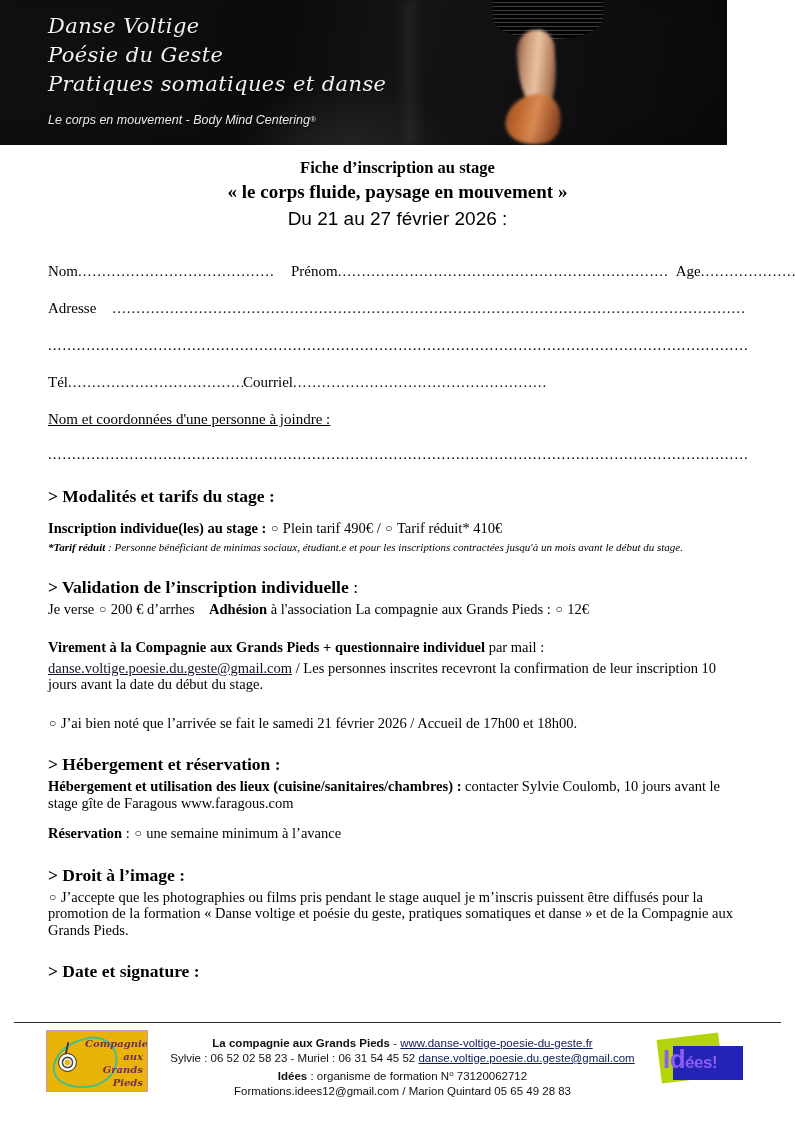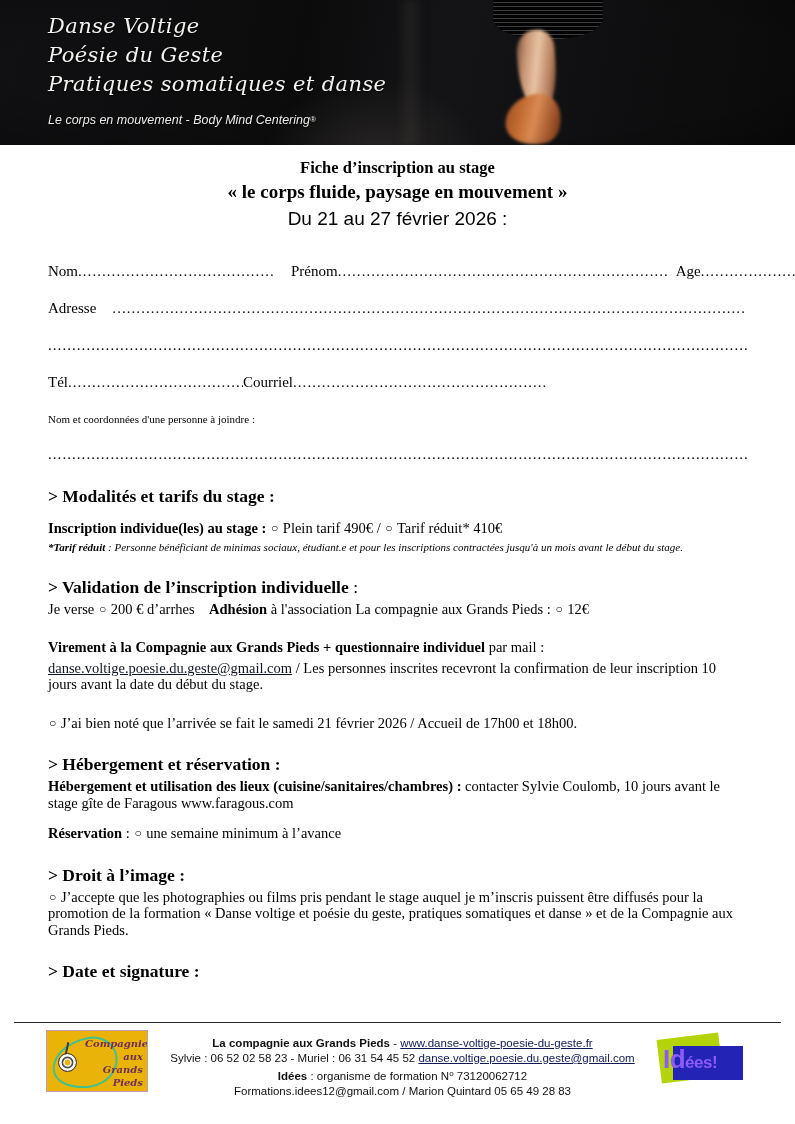--- a/index.html
+++ b/index.html
@@ -12,21 +12,21 @@
     height: 1124px;
     font-family: "Liberation Serif", serif;
     color: #000000;
     position: relative;
     overflow: hidden;
   }
 
   
   .banner {
     position: relative;
-    width: 795px;
+    width: 727px;
     height: 145px;
     background: #000000;
     overflow: hidden;
   }
   .banner-photo {
     position: absolute;
     inset: 0;
     background:
       radial-gradient(ellipse 160px 120px at 47% 112%, rgba(60,55,52,0.55), rgba(0,0,0,0) 70%),
       linear-gradient(100deg, #111113 0%, #0b0b0c 38%, #141416 55%, #0a0a0b 100%);
@@ -164,23 +164,24 @@
     letter-spacing: 1.05px;
     font-size: 15px;
     overflow: hidden;
     white-space: nowrap;
     display: block;
     width: 100%;
     margin-bottom: 20px;
     line-height: 17px;
   }
   .label-line {
-    font-size: 11px;
+    font-size: 15px;
     line-height: 17px;
     margin-bottom: 18px;
+    text-decoration: underline;
   }
 
   
   .sec-head {
     font-family: "Liberation Serif", serif;
     font-weight: bold;
     font-size: 17.5px;
     line-height: 22px;
     margin-top: 22px;
     margin-bottom: 3px;

